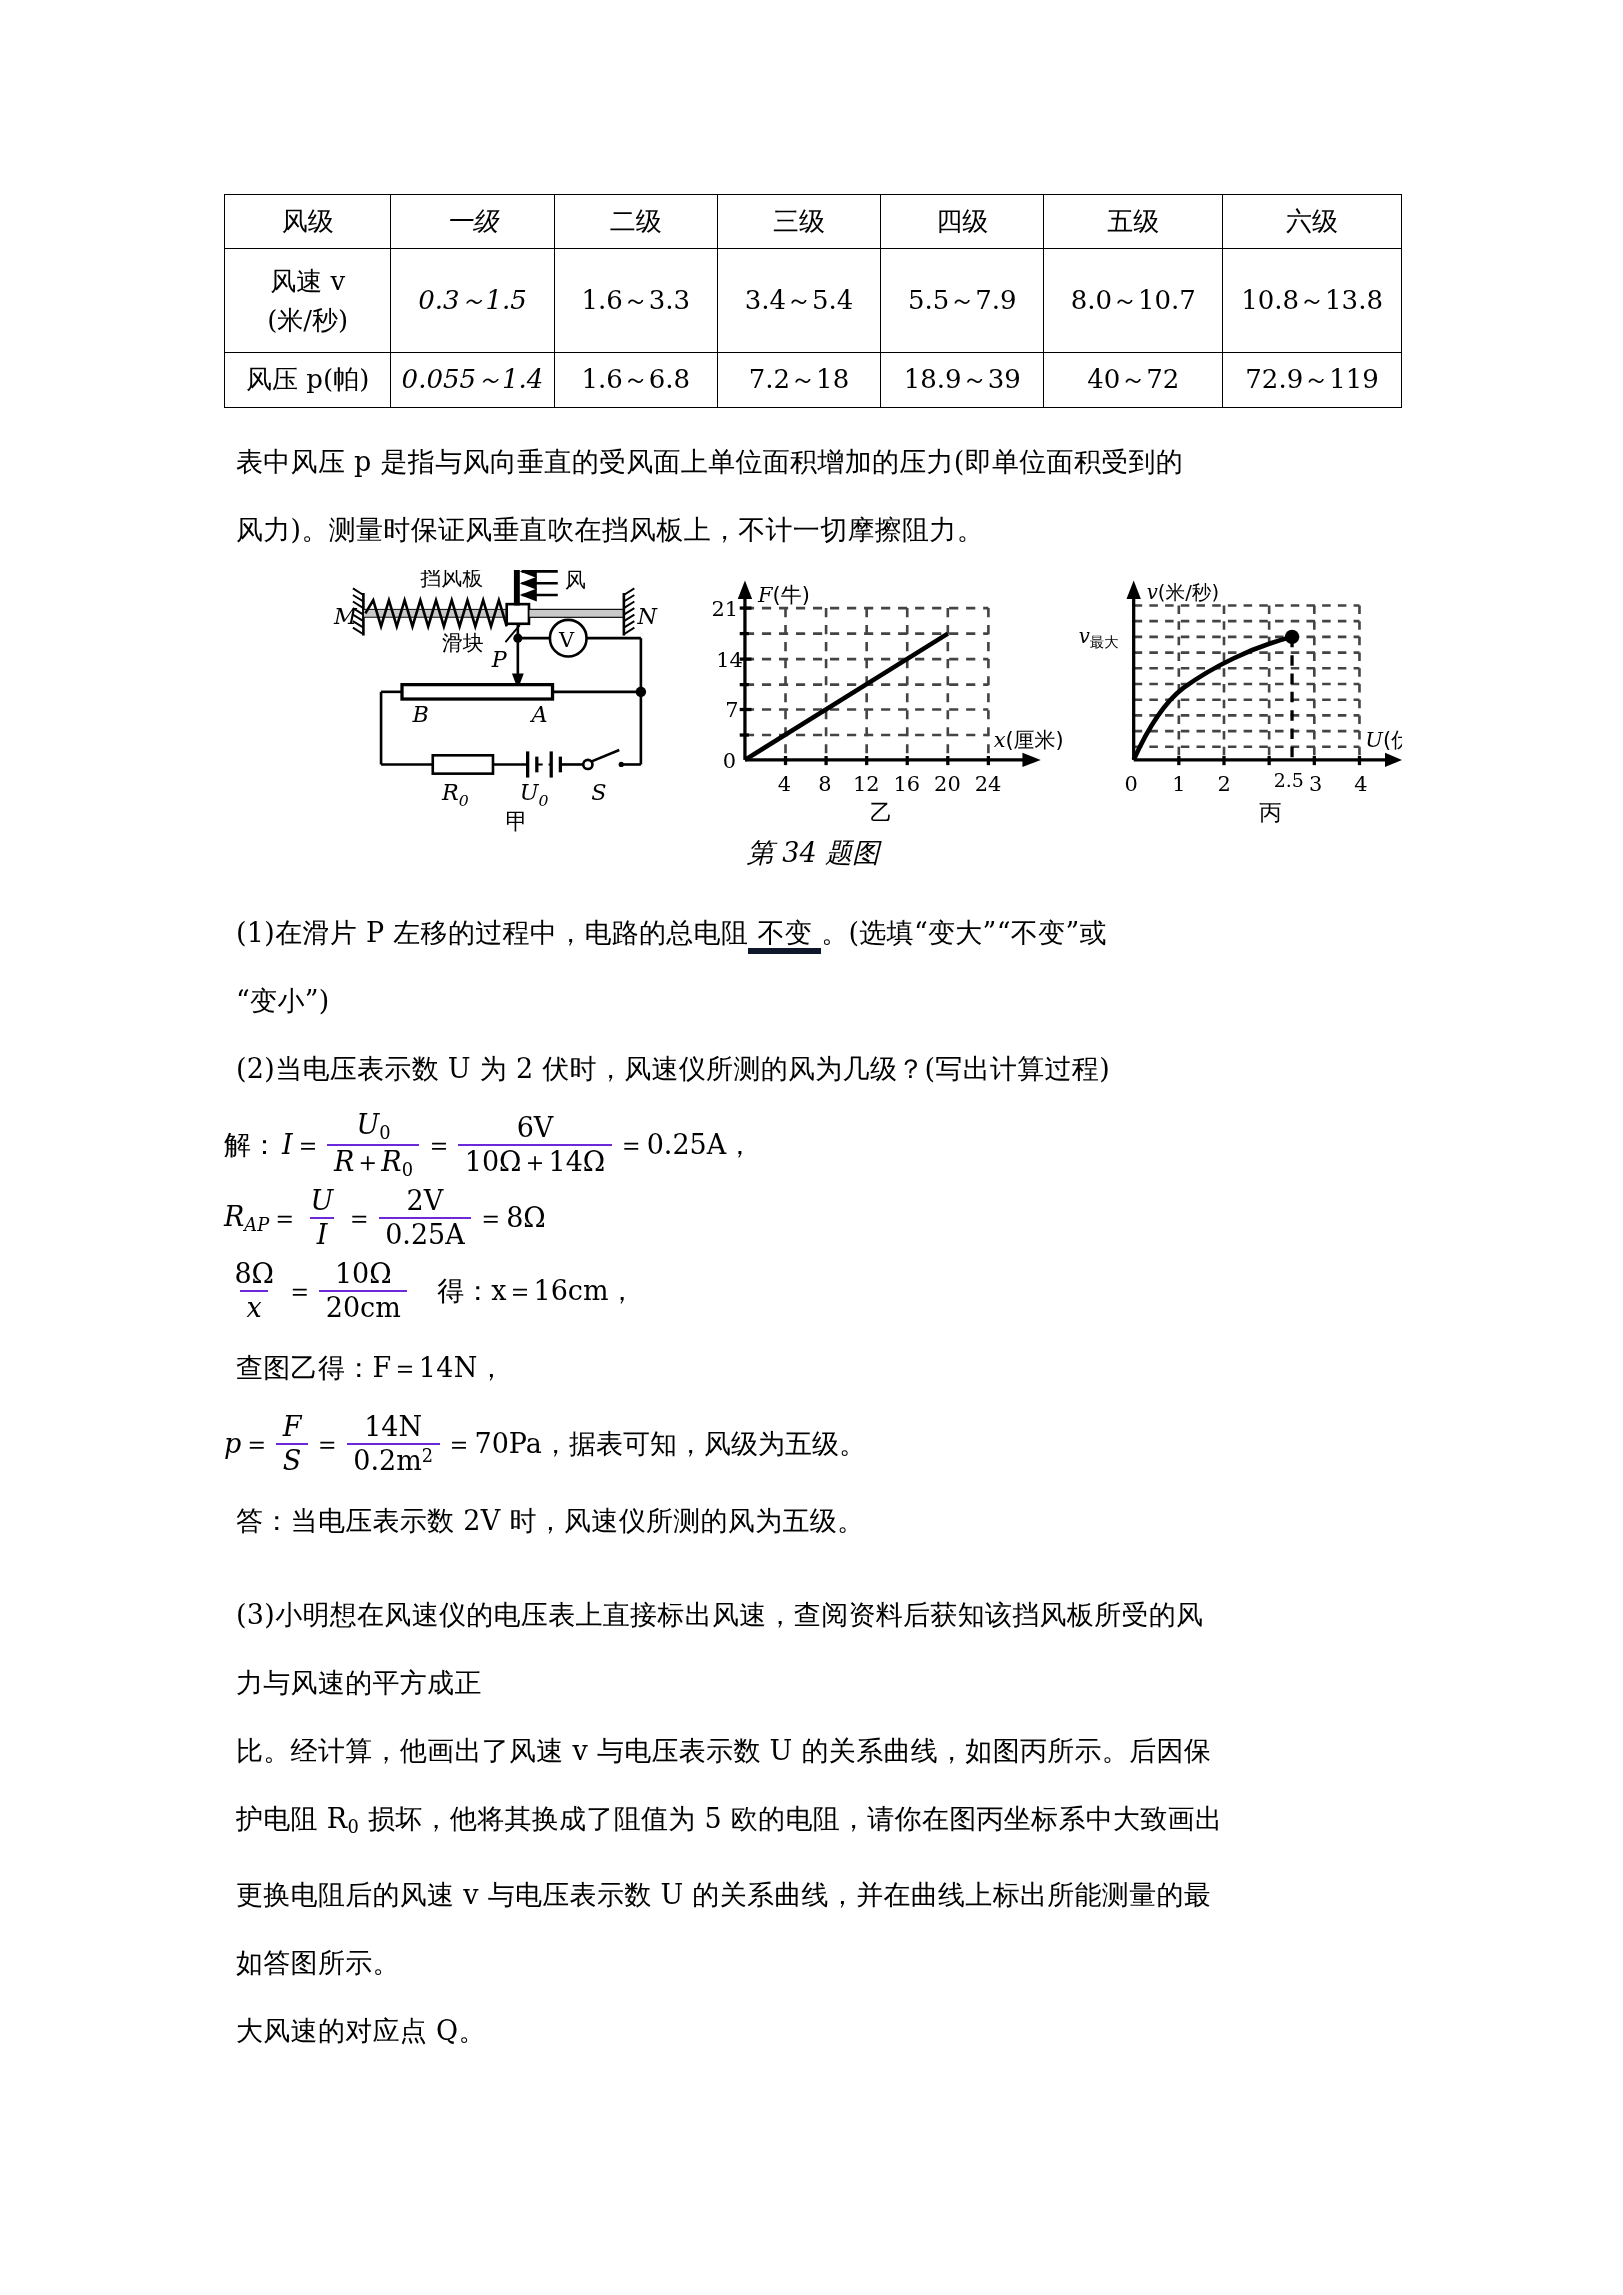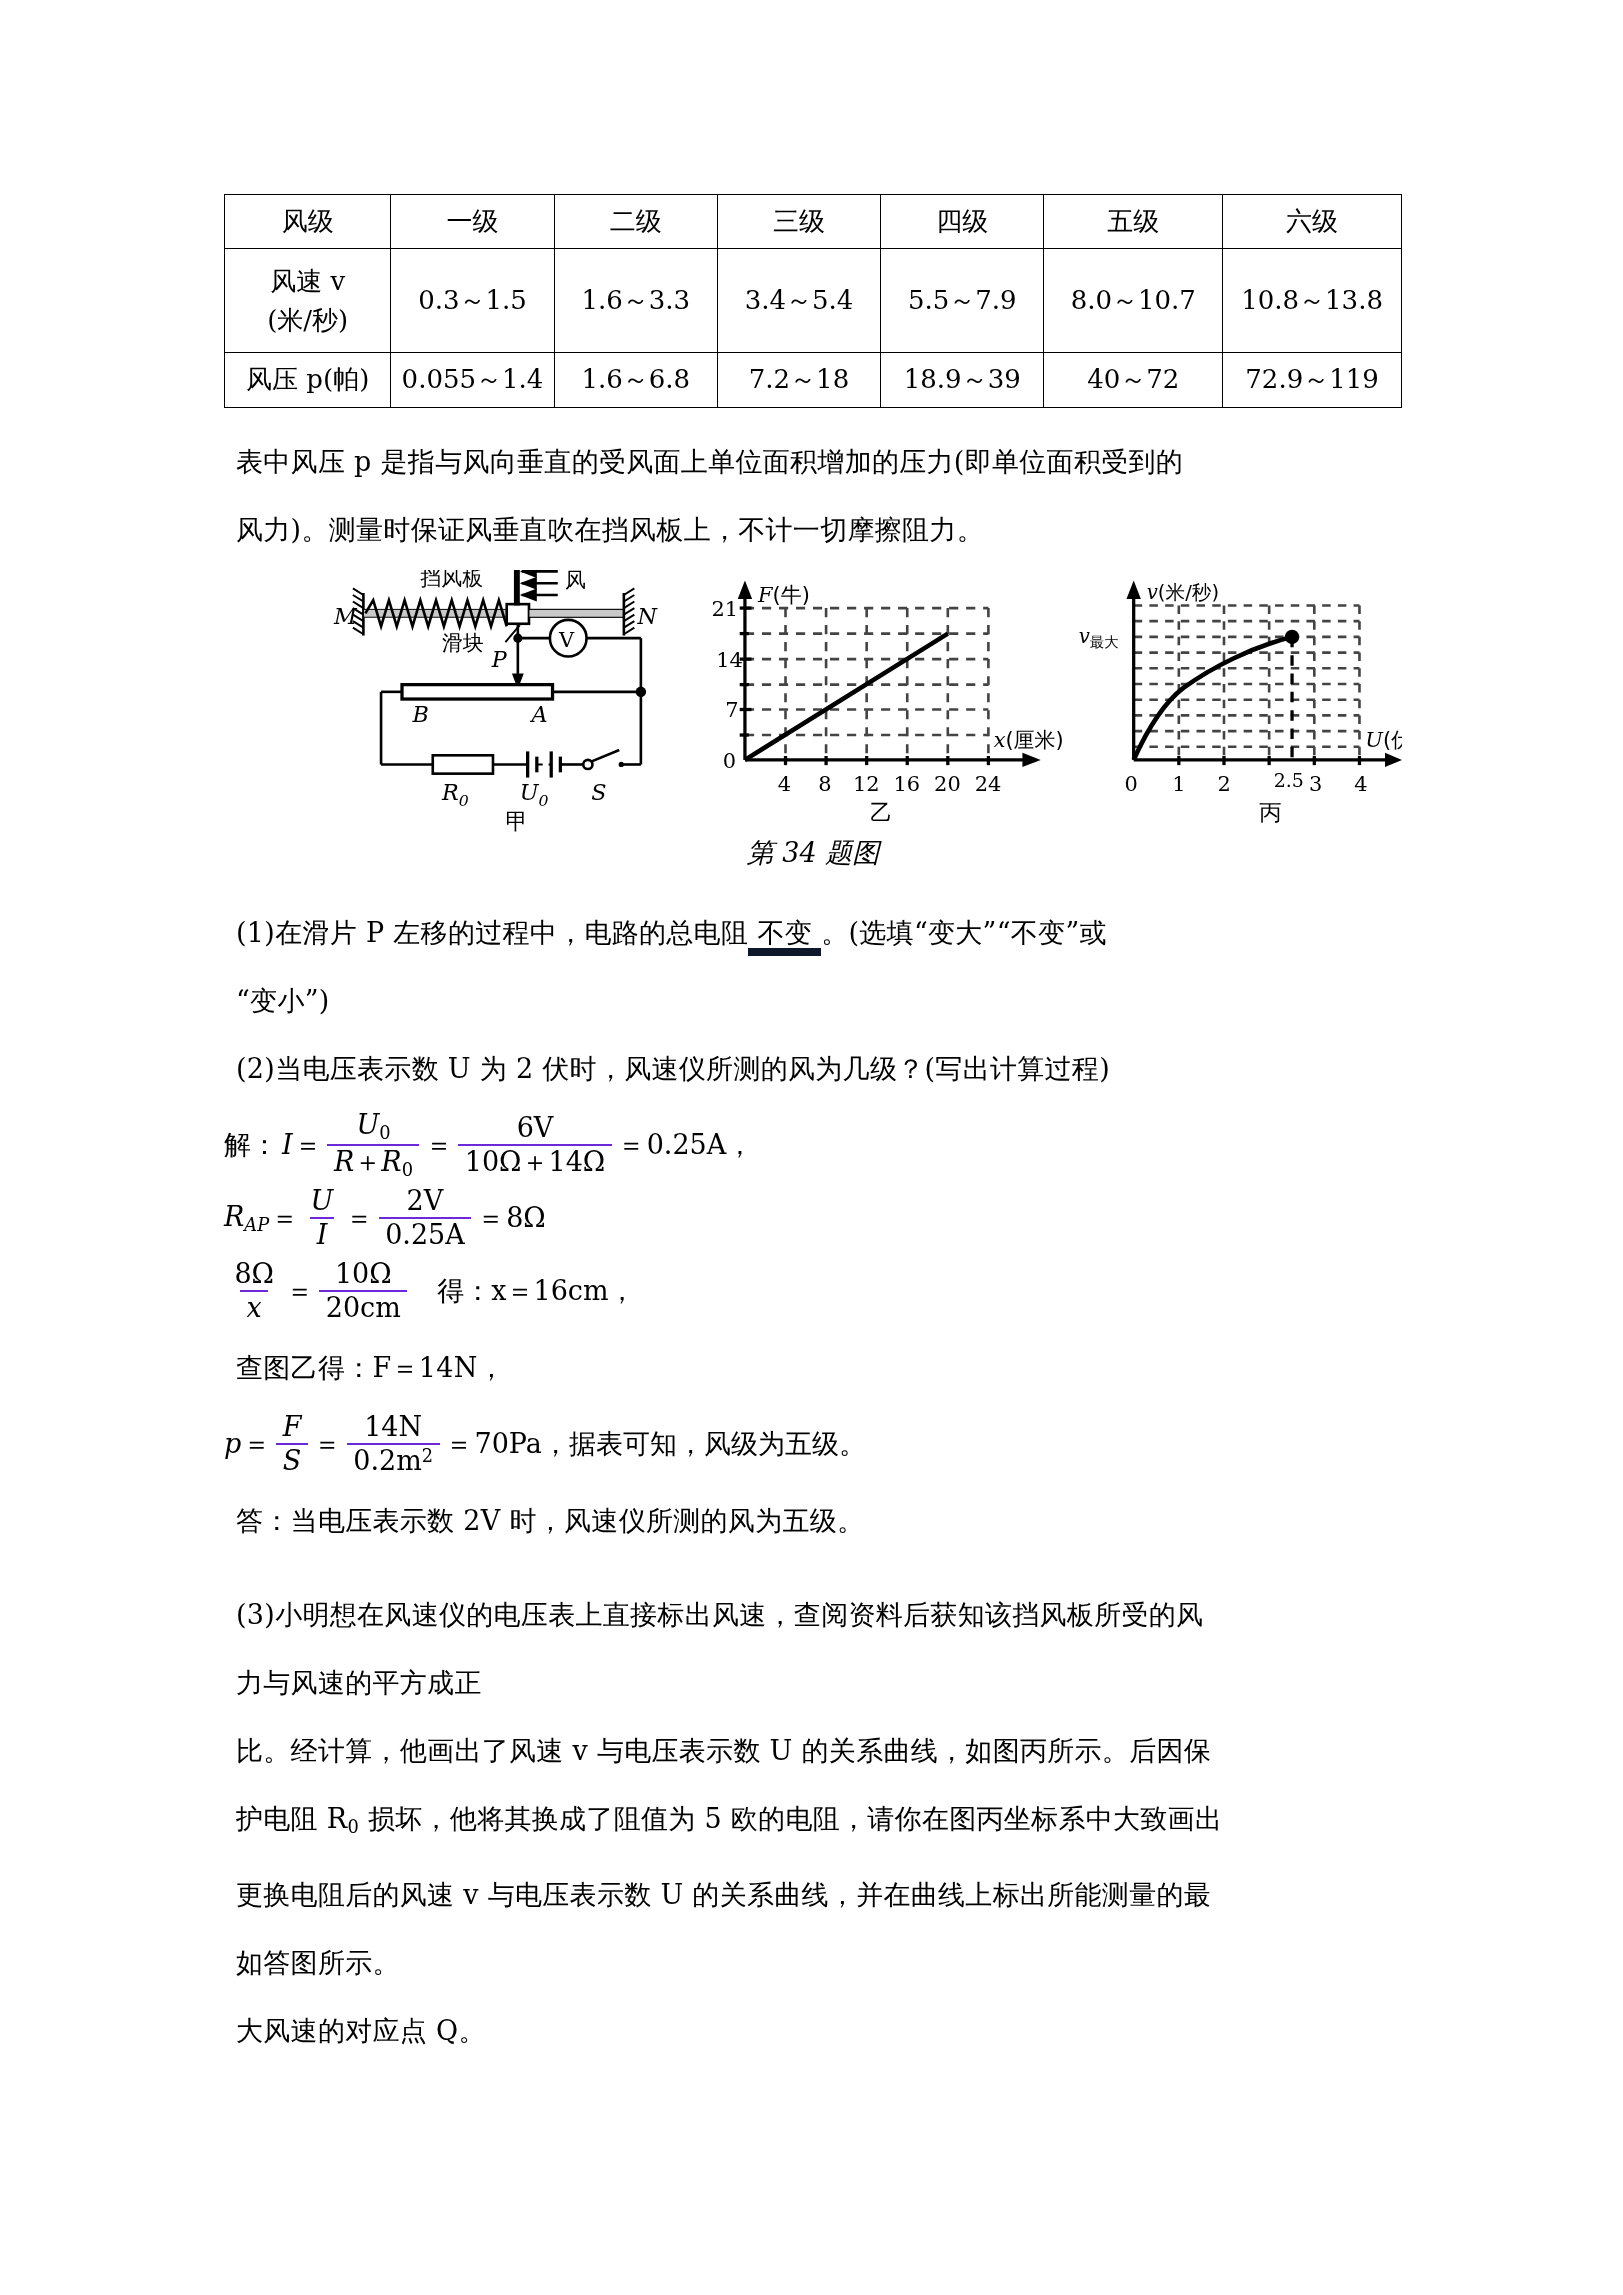--- a/index.html
+++ b/index.html
@@ -40,42 +40,42 @@
     vertical-align: middle;
     font-size: 26px;
     font-family: "DejaVu Serif", "Liberation Serif", serif;
     padding: 2.6px 1.3px;
     line-height: 1.5;
   }
   table.wind-table tr.r-head td { height: 48px; }
   table.wind-table tr.r-speed td { height: 98px; }
   table.wind-table tr.r-press td { height: 48px; }
   td.c0 { width: 157px; }
-  td.c1 { width: 154px; }
+  td.c1 { width: 154px; font-style: italic; }
   td.c2 { width: 154px; }
   td.c3 { width: 154px; }
   td.c4 { width: 154px; }
   td.c5 { width: 169px; }
   td.c6 { width: 169px; }
   .ital { font-style: italic; font-family: "DejaVu Serif","Liberation Serif",serif; }
   .two-line { display:block; }
 
   
   p.para {
     font-size: 27px;
     line-height: 56px;
     margin: 12px;
     text-align: justify;
     text-justify: inter-character;
     letter-spacing: 0.3px;
   }
   .gap-sm { height: 14.4px; }
   .gap-md { height: 22px; }
   .blank-ans {
-    border-bottom: 8px solid #0f172a;
+    border-bottom: 6px solid #0f172a;
     padding: 0 9.2px;
   }
 
   
   .figure-wrap {
     position: relative;
     width: 1178px;
     height: 262px;
     margin-top: 9.2px;
   }

